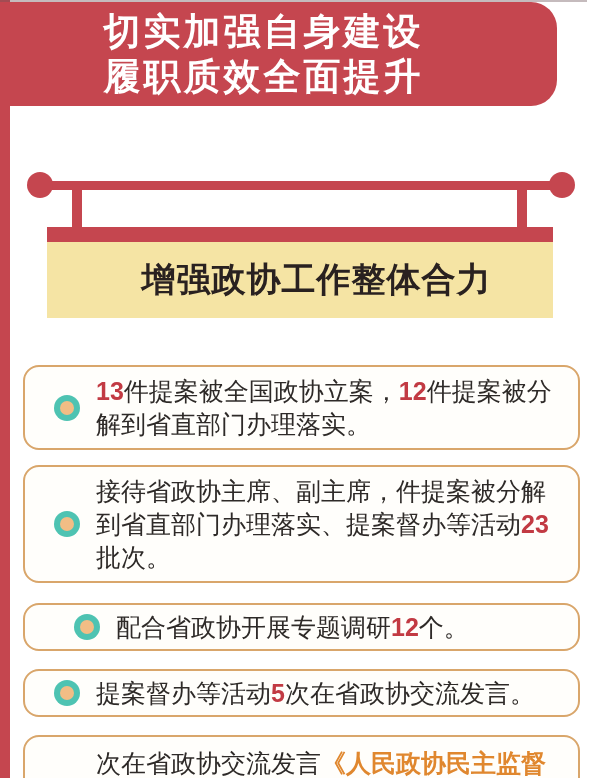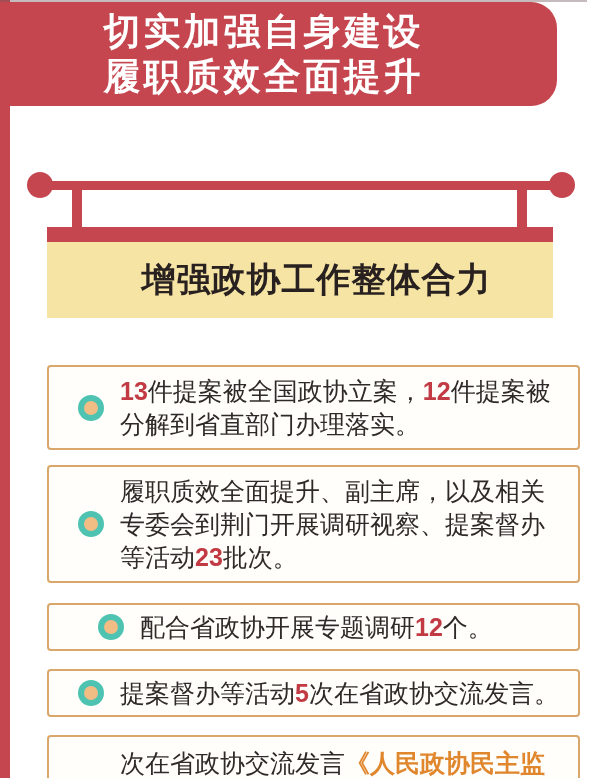--- a/index.html
+++ b/index.html
@@ -62,23 +62,23 @@
   .sign-title {
     color: var(--title-ink); font-size: 34px; font-weight: bold;
     letter-spacing: 1px; white-space: nowrap; margin-left: 33px;
   }
 
   
   .cards { position: absolute; left: 23px; top: 365px; width: 557px; z-index: 3; }
   .card {
     box-sizing: border-box;
     border: 2px solid var(--gold-border);
-    border-radius: 4px;
+    border-radius: 16px;
     background: #fffefb;
-    display: flex; align-items: center; margin-left: 24px;
+    display: flex; align-items: center;
   }
   .card.top-align { align-items: flex-start; padding-top: 10px; }
   .bullet {
     flex: 0 0 auto; width: 26px; height: 26px; border-radius: 50%;
     background: var(--teal); margin-left: 29px;
     display: flex; align-items: center; justify-content: center;
   }
   .bullet-core { width: 14px; height: 14px; border-radius: 50%; background: var(--bullet-core); }
   .bullet.hidden { visibility: hidden; }
   .card-text {
@@ -120,21 +120,21 @@
       <div class="card" style="height: 85px; margin-bottom: 15px;">
         <span class="bullet">
           <span class="bullet-core"></span>
         </span>
         <p class="card-text"><span class="seg-number">13</span><span class="seg-normal">件提案被全国政协立案，</span><span class="seg-number">12</span><span class="seg-normal">件提案被分解到省直部门办理落实。</span></p>
       </div>
       <div class="card" style="height: 118px; margin-bottom: 20px;">
         <span class="bullet">
           <span class="bullet-core"></span>
         </span>
-        <p class="card-text"><span class="seg-normal">履职质效全面提升、副主席，以及相关专委会到荆门开展调研视察、提案督办等活动</span><span class="seg-number">23</span><span class="seg-normal">批次。</span></p>
+        <p class="card-text"><span class="seg-normal">接待省政协主席、副主席，件提案被分解到省直部门办理落实、提案督办等活动</span><span class="seg-number">23</span><span class="seg-normal">批次。</span></p>
       </div>
       <div class="card" style="height: 48px; margin-bottom: 18px; padding-left: 20px;">
         <span class="bullet">
           <span class="bullet-core"></span>
         </span>
         <p class="card-text"><span class="seg-normal">配合省政协开展专题调研</span><span class="seg-number">12</span><span class="seg-normal">个。</span></p>
       </div>
       <div class="card" style="height: 48px; margin-bottom: 18px;">
         <span class="bullet">
           <span class="bullet-core"></span>

